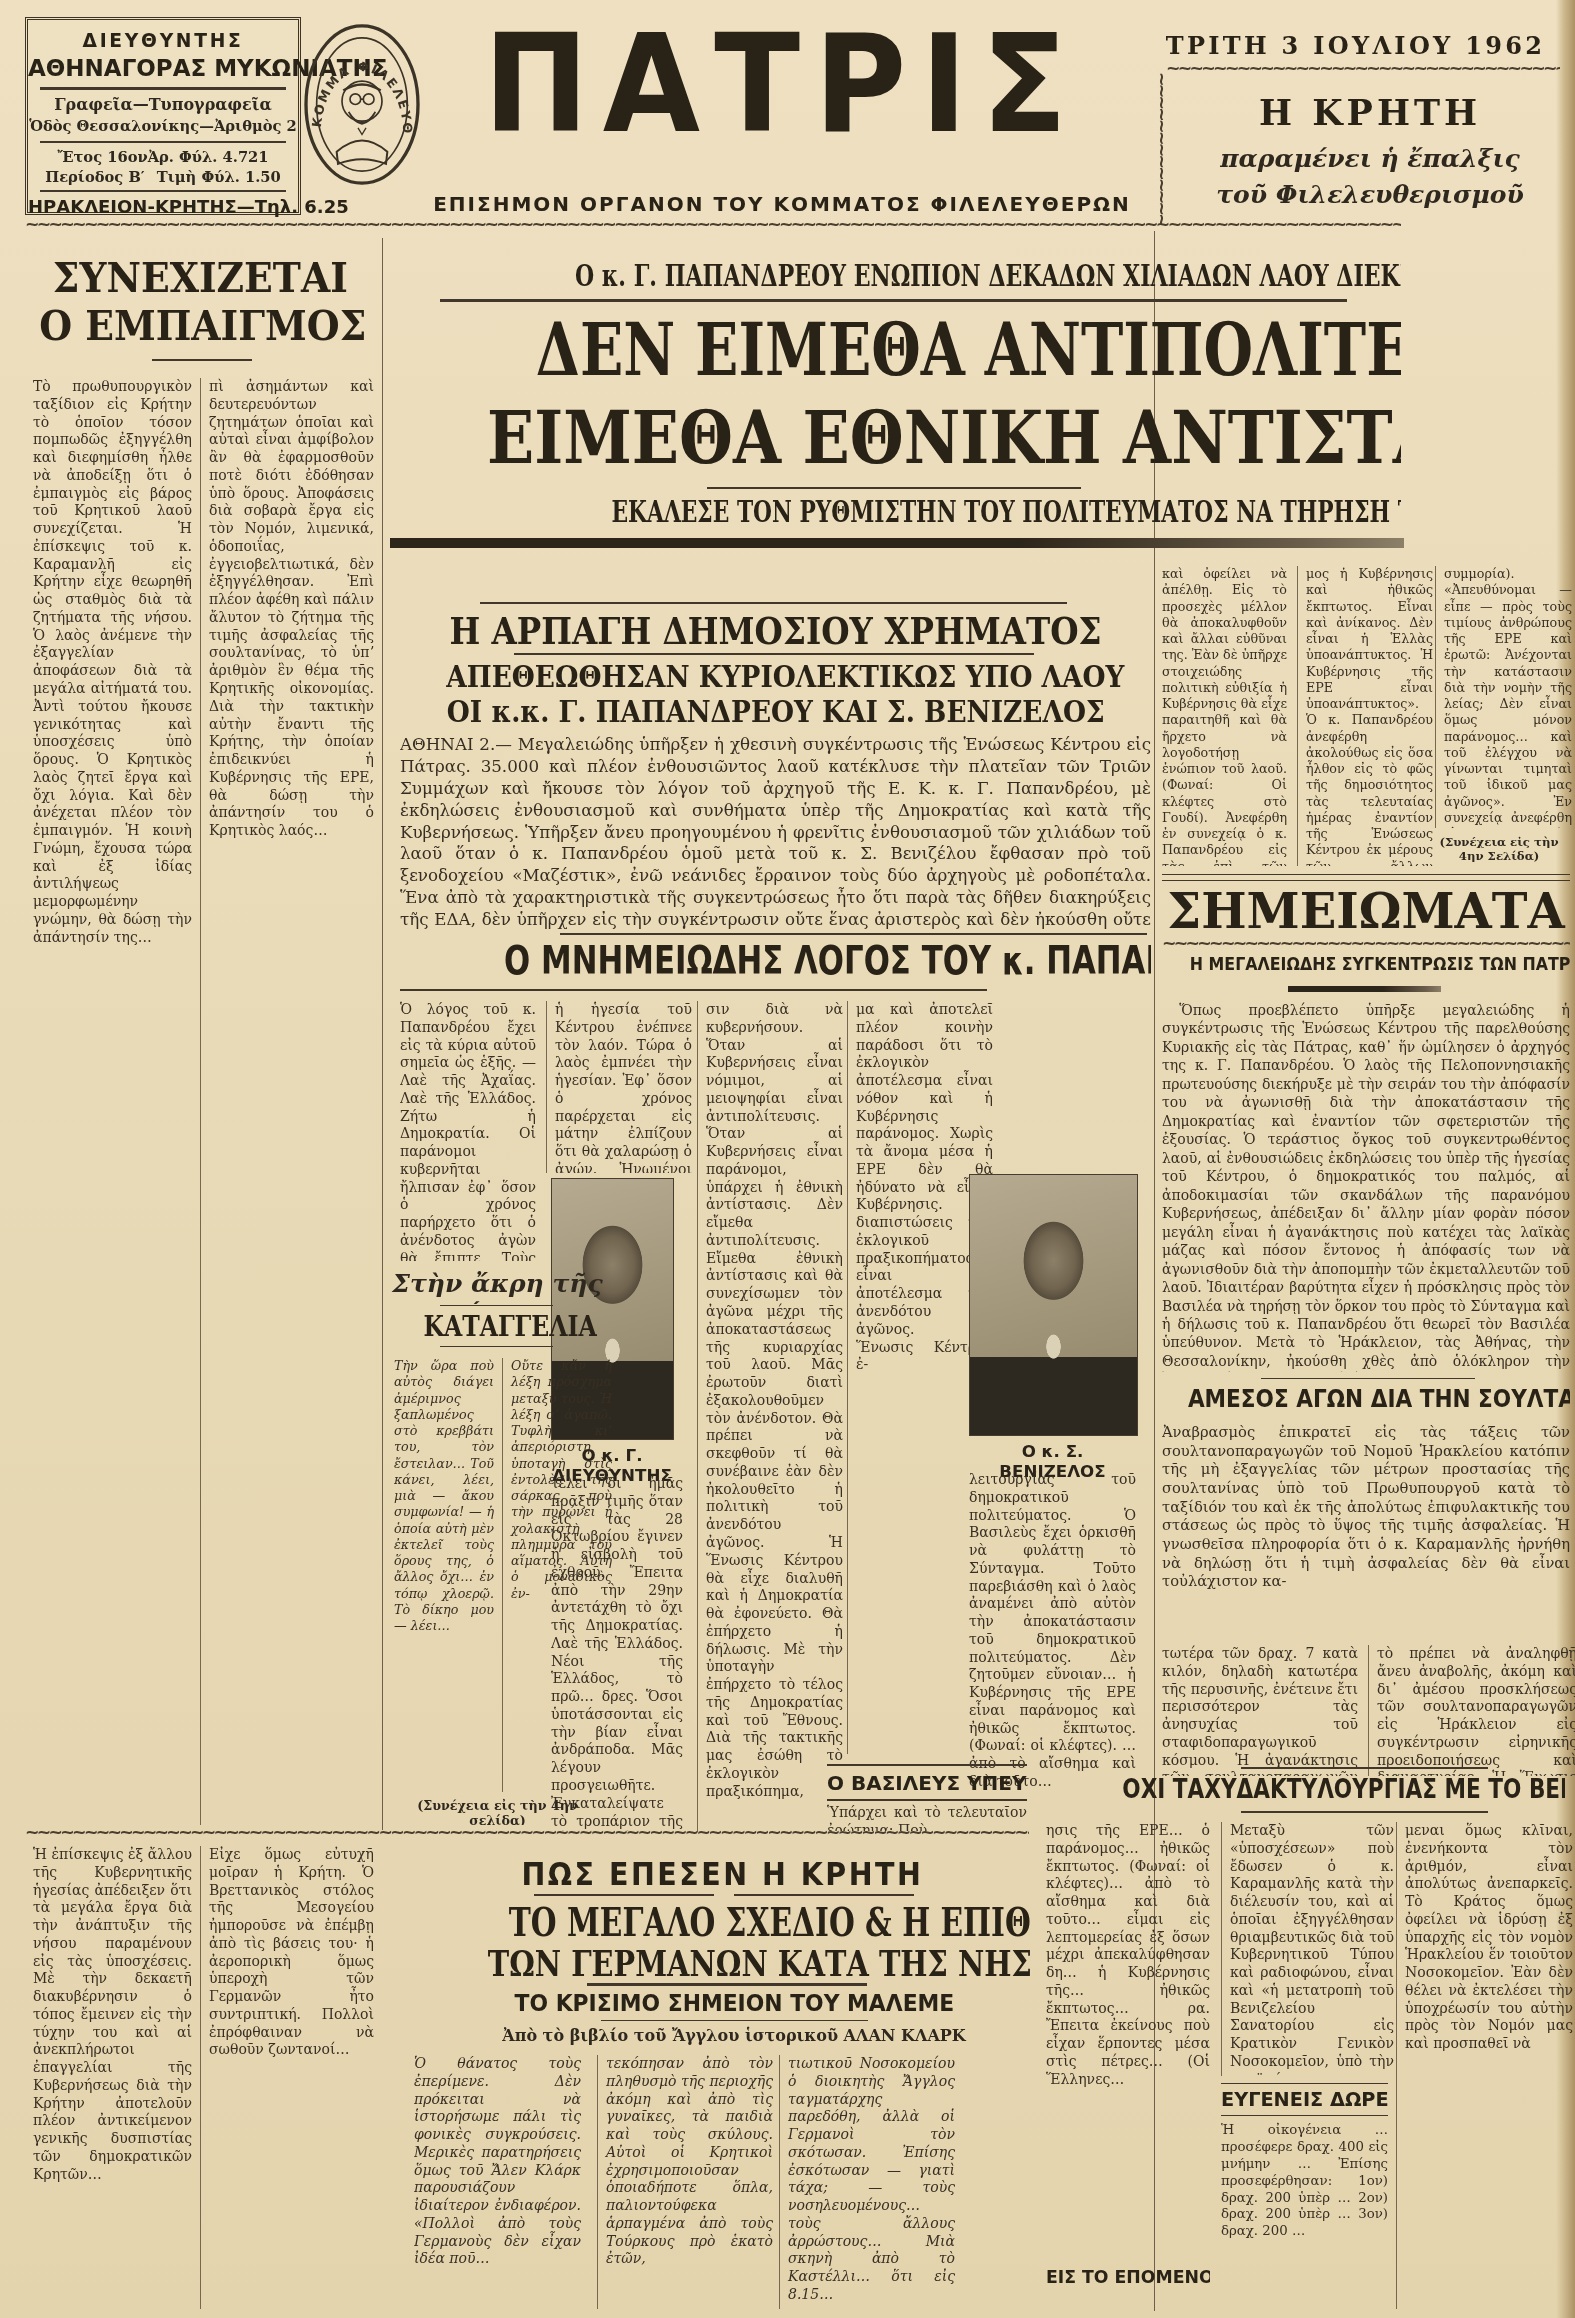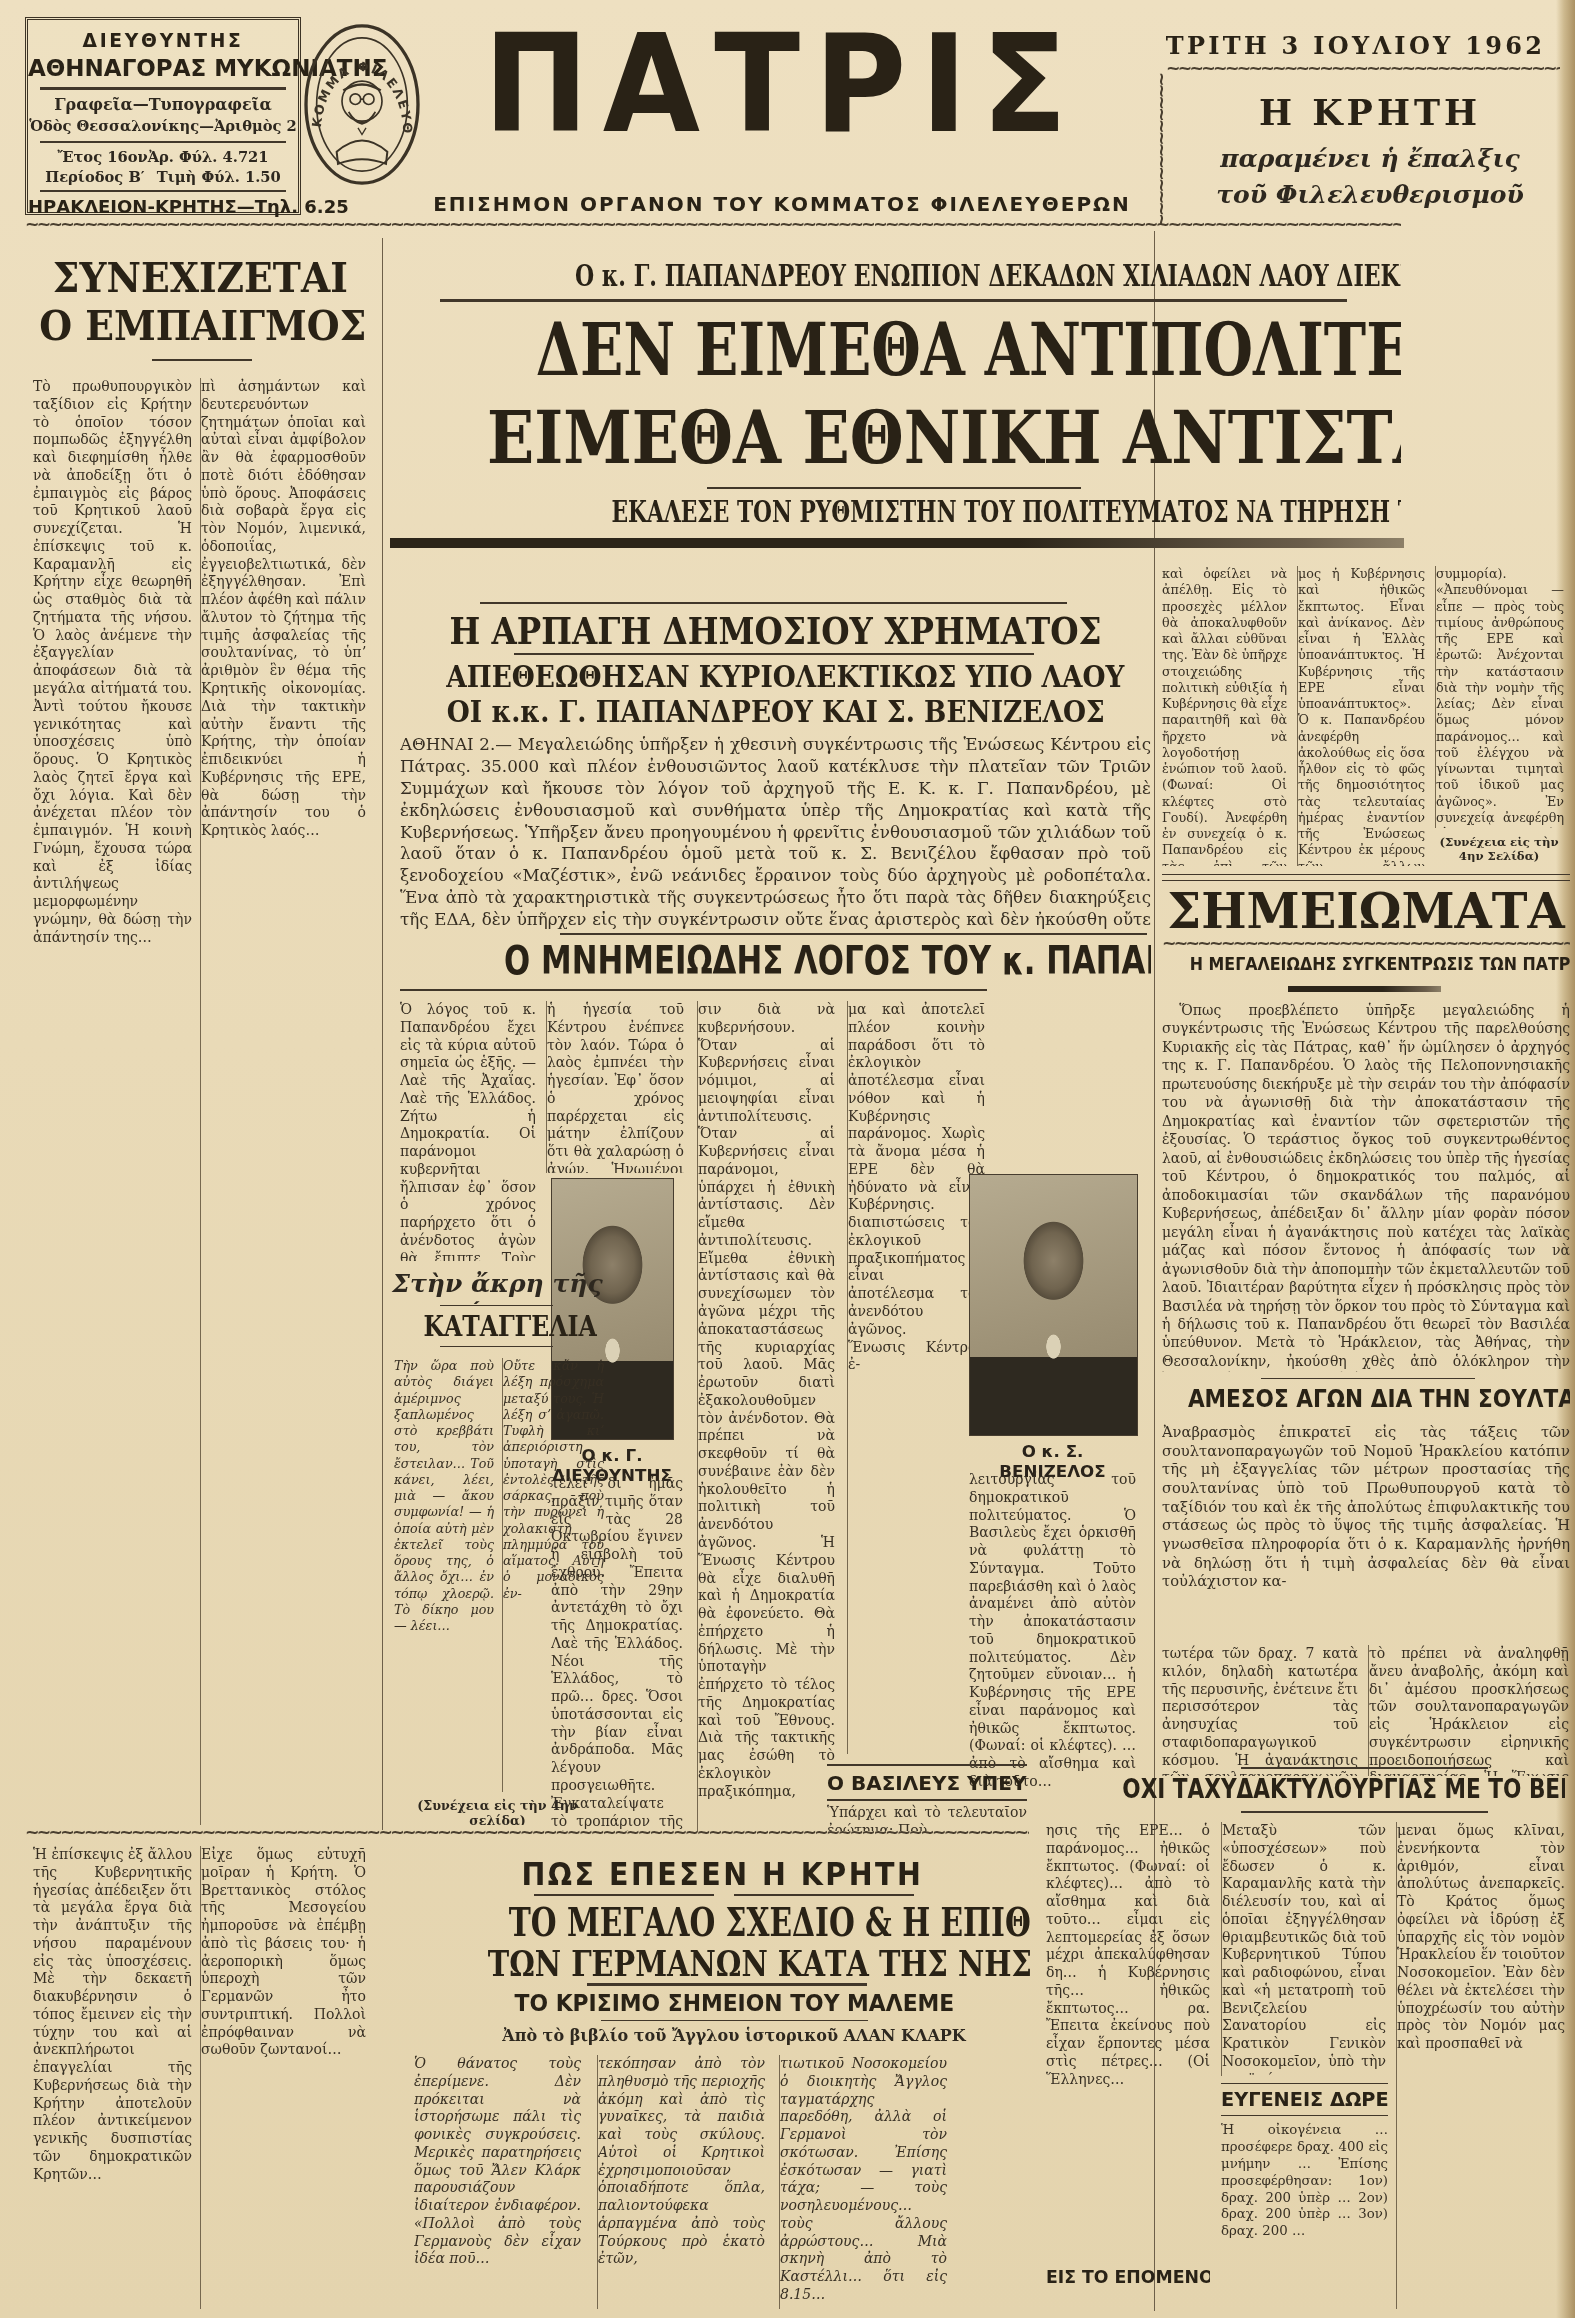--- a/index.html
+++ b/index.html
@@ -23,21 +23,21 @@
   .vr{position:absolute;width:1.3px;background:#6d5f49}
   .photo{position:absolute;border:0.7px solid #473d2f;
          background:
           radial-gradient(12px 20px at 50% 66%,#dbd1b6 0%,#dbd1b6 58%,rgba(0,0,0,0) 62%),
           linear-gradient(0deg,#2e2920 0%,#2e2920 30%,rgba(0,0,0,0) 30%),
           radial-gradient(36px 47px at 50% 33%,#8d8069 0%,#70644f 60%,#574d3c 82%,rgba(0,0,0,0) 84%),
           linear-gradient(165deg,#b6ab90 0%,#9d9176 60%,#8d8166 100%)}
   .cap{position:absolute;font-weight:bold;text-align:center;
        font-family:"DejaVu Sans",sans-serif;color:#2a231a}
   .box{position:absolute;border:3.3px double #3c3325;background:rgba(238,226,196,.35)}
-  .colline{border-left:0.7px solid #76684f;}
+  .colline{border-left:0.7px solid #76684f;padding-left:8px}
   .edge{position:absolute;right:0;top:0;width:20px;height:2319px;
         background:linear-gradient(90deg,rgba(0,0,0,0),#cdb98e 40%,#a88d5f 100%)}
   .ind{text-indent:17.3px}
 </style>
 </head>
 <body>
 
 <div id="page">
   <div class="edge"></div>
 

